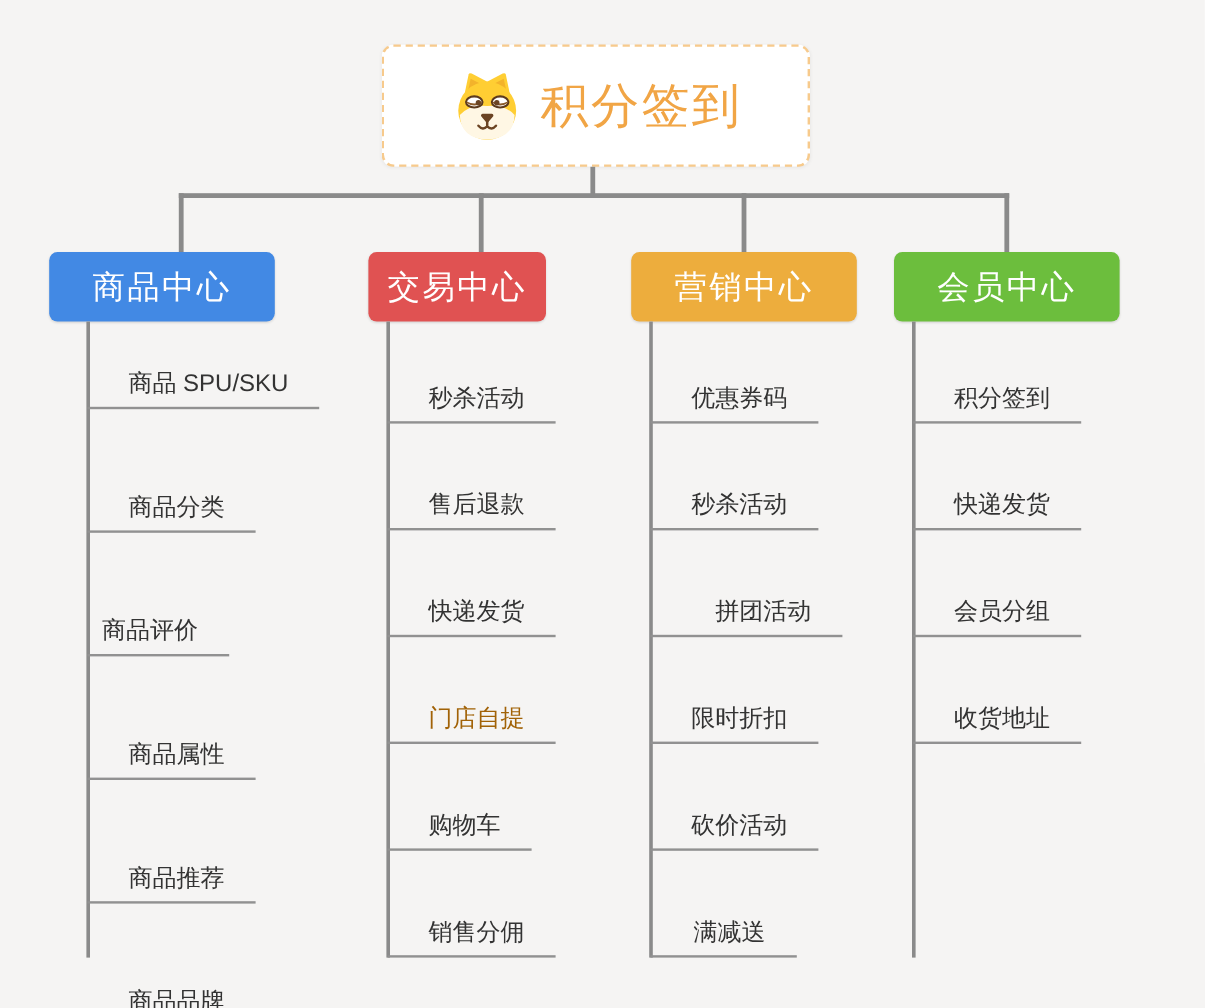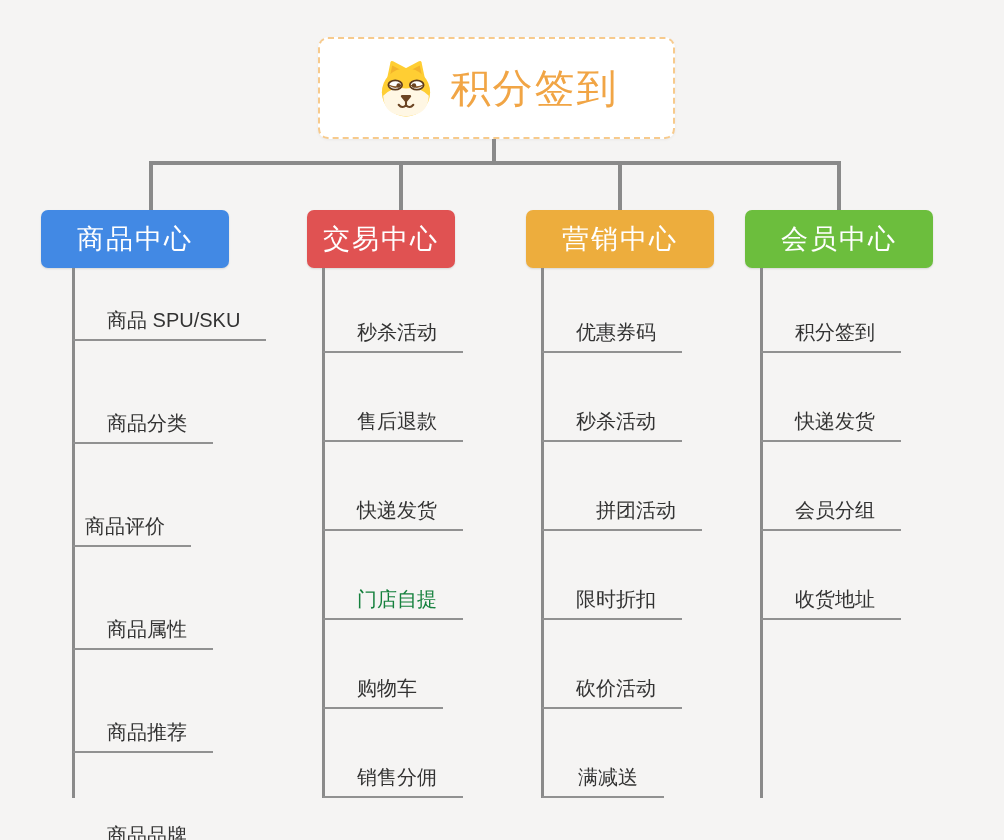--- a/index.html
+++ b/index.html
@@ -124,21 +124,21 @@
         <div class="leaf-node" style="border-bottom-color: rgb(145, 145, 145);">
           <span class="leaf-label" style="color: rgb(51, 51, 51);">秒杀活动</span>
         </div>
         <div class="leaf-node" style="border-bottom-color: rgb(145, 145, 145);">
           <span class="leaf-label" style="color: rgb(51, 51, 51);">售后退款</span>
         </div>
         <div class="leaf-node" style="border-bottom-color: rgb(145, 145, 145);">
           <span class="leaf-label" style="color: rgb(51, 51, 51);">快递发货</span>
         </div>
         <div class="leaf-node" style="border-bottom-color: rgb(145, 145, 145);">
-          <span class="leaf-label" style="color: #15803d;">门店自提</span>
+          <span class="leaf-label" style="color: #a16207;">门店自提</span>
         </div>
         <div class="leaf-node" style="border-bottom-color: rgb(145, 145, 145);">
           <span class="leaf-label" style="color: rgb(51, 51, 51);">购物车</span>
         </div>
         <div class="leaf-node" style="border-bottom-color: rgb(145, 145, 145);">
           <span class="leaf-label" style="color: rgb(51, 51, 51);">销售分佣</span>
         </div>
       </div>
       <div class="line" style="left: 618px; top: 161px; width: 4px; height: 49px; background: rgb(138, 138, 138);"></div>
       <div class="branch-header" style="left: 526px; width: 188px; background: rgb(237, 173, 61);">

